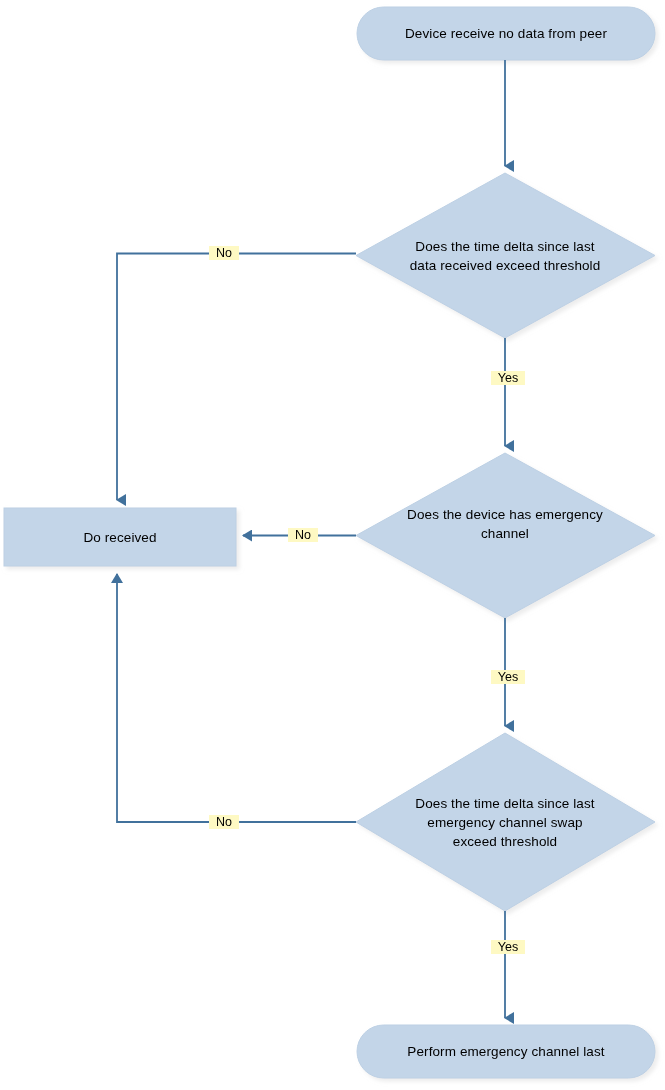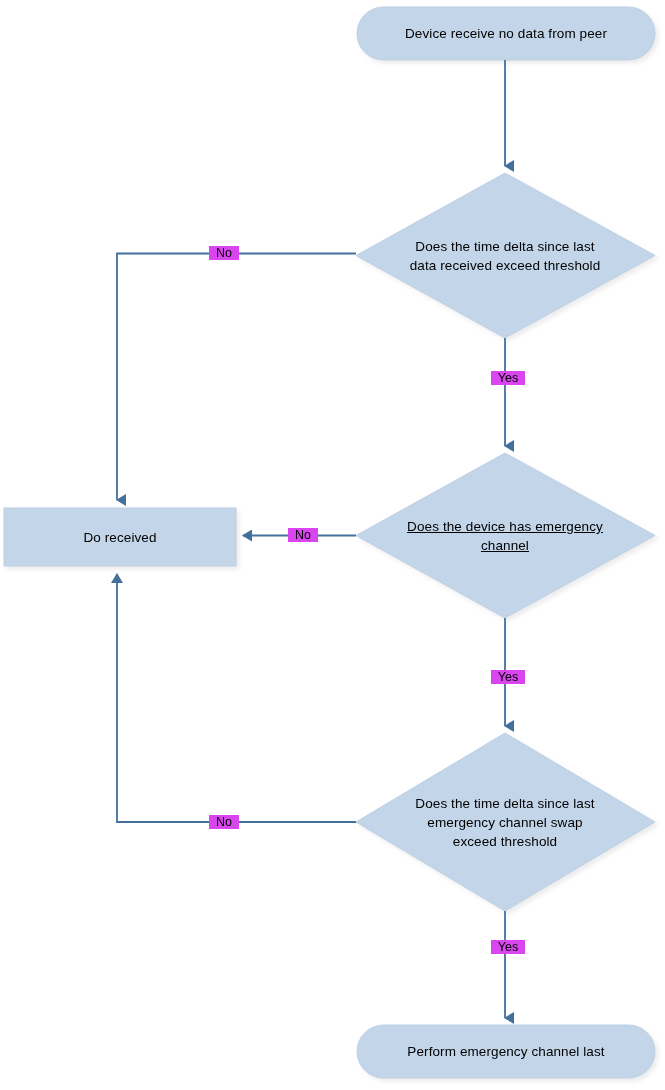--- a/index.html
+++ b/index.html
@@ -32,21 +32,21 @@
     text-align: center;
     color: #000000;
     font-size: 13.5px;
     line-height: 19px;
     letter-spacing: 0.1px;
     pointer-events: none;
     white-space: pre-line;
   }
   .edge-label {
     position: absolute;
-    background: #d946ef;
+    background: #fef9c3;
     color: #000000;
     font-size: 12.5px;
     line-height: 14px;
     text-align: center;
     padding: 0 2px;
   }
 </style>
 </head>
 <body>
 
@@ -99,21 +99,21 @@
     <path d="M 356 822 L 117 822 L 117 574" fill="none" stroke="#41719c" stroke-width="1.8" marker-end="url(#arrow-generic)"></path>
 
     <path d="M 505 911 L 505 1018" fill="none" stroke="#41719c" stroke-width="1.8" marker-end="url(#arrow-down)"></path>
   </svg>
 
   <div class="node-label" style="left:357px; top:7px; width:298px; height:52px;text-align:center;">Device receive no data from peer</div>
 
   <div class="node-label" style="left:375px; top:216px; width:260px; height:80px;">Does the time delta since last
 data received exceed threshold</div>
 
-  <div class="node-label" style="left:375px; top:496px; width:260px; height:80px;text-decoration:underline;">Does the device has emergency
+  <div class="node-label" style="left:375px; top:484px; width:260px; height:80px;">Does the device has emergency
 channel</div>
 
   <div class="node-label" style="left:375px; top:782px; width:260px; height:80px;">Does the time delta since last
 emergency channel swap
 exceed threshold</div>
 
   <div class="node-label" style="left:4px; top:508px; width:232px; height:58px;">Do received</div>
 
   <div class="node-label" style="left:357px; top:1025px; width:298px; height:53px;">Perform emergency channel last</div>
 

